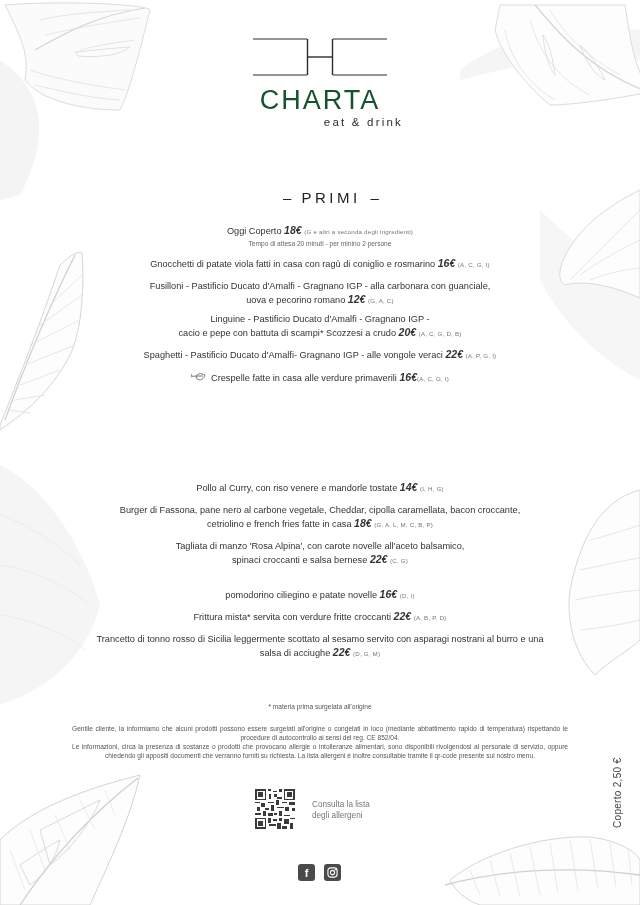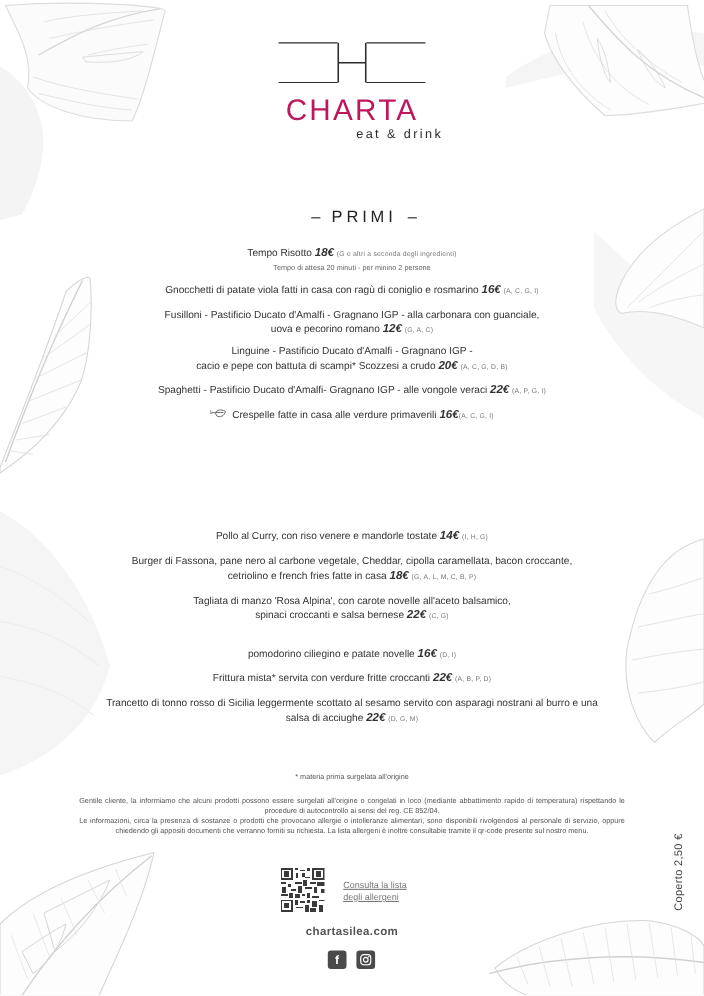--- a/index.html
+++ b/index.html
@@ -8,21 +8,21 @@
     .page { position: relative; width: 640px; height: 905px; background: #ffffff; overflow: hidden; }
 
     
     .deco { position: absolute; pointer-events: none; }
     .deco svg { display: block; }
 
     
     .logo { position: absolute; left: 253px; top: 38px; width: 134px; height: 95px; }
     .logo-mark { position: absolute; left: 0; top: 0; width: 134px; height: 38px; }
     .logo-name { position: absolute; left: 0; top: 47px; width: 134px; text-align: center;
-      font-family: "Liberation Sans", sans-serif; font-size: 27px; letter-spacing: 2px; color: #be185d; font-weight: 300; }
+      font-family: "Liberation Sans", sans-serif; font-size: 27px; letter-spacing: 2px; color: #14532d; font-weight: 300; }
     .logo-tag { position: absolute; left: 16px; top: 78px; width: 134px; text-align: right;
       font-family: Liberation Sans, sans-serif; font-size: 11.5px; letter-spacing: 2.2px; color: #2b2b2b; }
 
     
     .section-title { position: absolute; left: 0; width: 640px; text-align: center;
       font-family: "Liberation Sans", sans-serif; font-size: 15px; letter-spacing: 3.5px; color: #222; margin-left: 11px; }
     .section-title .dash { display: inline-block; margin: 0 10px; letter-spacing: 0; }
 
     
     .item { position: absolute; left: 40px; width: 560px; text-align: center;
@@ -35,21 +35,21 @@
     
     .note-frozen { position: absolute; left: 0; width: 640px; top: 703px; text-align: center;
       font-family: "Liberation Sans", sans-serif; font-size: 6.6px; color: #555; }
     .disclaimer { position: absolute; left: 72px; width: 496px; top: 724px;
       font-family: "Liberation Sans", sans-serif; font-size: 6.6px; line-height: 9px; color: #555;
       text-align: justify; text-align-last: center; }
     .disclaimer p { margin: 0; }
 
     .qr { position: absolute; left: 255px; top: 789px; width: 40px; height: 40px; }
     .allergen-cta { position: absolute; left: 312px; top: 799px; width: 80px;
-      font-family: "Liberation Sans", sans-serif; font-size: 8.2px; line-height: 11px; color: #777; text-decoration: underline; }
+      font-family: "Liberation Sans", sans-serif; font-size: 8.2px; line-height: 11px; color: #777; }
     .website { position: absolute; left: 0; width: 640px; top: 841px; text-align: center;
       font-family: "Liberation Sans", sans-serif; font-size: 10.5px; font-weight: bold; color: #555; letter-spacing: 0.3px; }
     .social { position: absolute; left: 298px; top: 864px; width: 48px; height: 18px; display: flex; gap: 9px; }
     .social-btn { width: 17px; height: 17px; border-radius: 3px; background: #4a4a4a; color: #fff;
       display: flex; align-items: center; justify-content: center; font-family: "Liberation Sans", sans-serif;
       font-weight: bold; font-size: 11px; }
     .social-btn svg { display: block; }
 
     .coperto { position: absolute; left: 612px; top: 828px; transform-origin: 0 0; transform: rotate(-90deg);
       font-family: "Liberation Sans", sans-serif; font-size: 10px; color: #444; white-space: nowrap; letter-spacing: 0.3px; }
@@ -138,21 +138,21 @@
     </svg>
     <div class="logo-name">CHARTA</div>
     <div class="logo-tag">eat &amp; drink</div>
   </div>
 
   <div class="section-title" style="top:189px;">
     <span class="dash">–</span><span>PRIMI</span><span class="dash">–</span>
   </div>
 
   <div class="item" style="top:224px;">
-    <span>Tempo Risotto</span>
+    <span>Oggi Coperto</span>
     <span class="price">18€</span>
     <span class="allergens">(G e altri a seconda degli ingredienti)</span>
     <span class="subnote">Tempo di attesa 20 minuti - per minino 2 persone</span>
   </div>
 
   <div class="item" style="top:257px;">
     <span>Gnocchetti di patate viola fatti in casa con ragù di coniglio e rosmarino</span>
     <span class="price">16€</span>
     <span class="allergens">(A, C, G, I)</span>
   </div>
@@ -280,21 +280,20 @@
         <rect x="17" y="23" width="3" height="2"></rect>
         <rect x="22" y="21" width="2" height="4"></rect>
     </g>
   </svg>
 
   <div class="allergen-cta">
     <div>Consulta la lista</div>
     <div>degli allergeni</div>
   </div>
 
-  <div class="website">chartasilea.com</div>
 
   <div class="social">
     <div class="social-btn">
       <span>f</span>
     </div>
     <div class="social-btn">
       <svg width="11" height="11" viewBox="0 0 12 12">
         <rect x="1" y="1" width="10" height="10" rx="3" fill="none" stroke="#fff" stroke-width="1.2"></rect>
         <circle cx="6" cy="6" r="2.3" fill="none" stroke="#fff" stroke-width="1.2"></circle>
         <circle cx="9" cy="3" r="0.7" fill="#fff"></circle>

